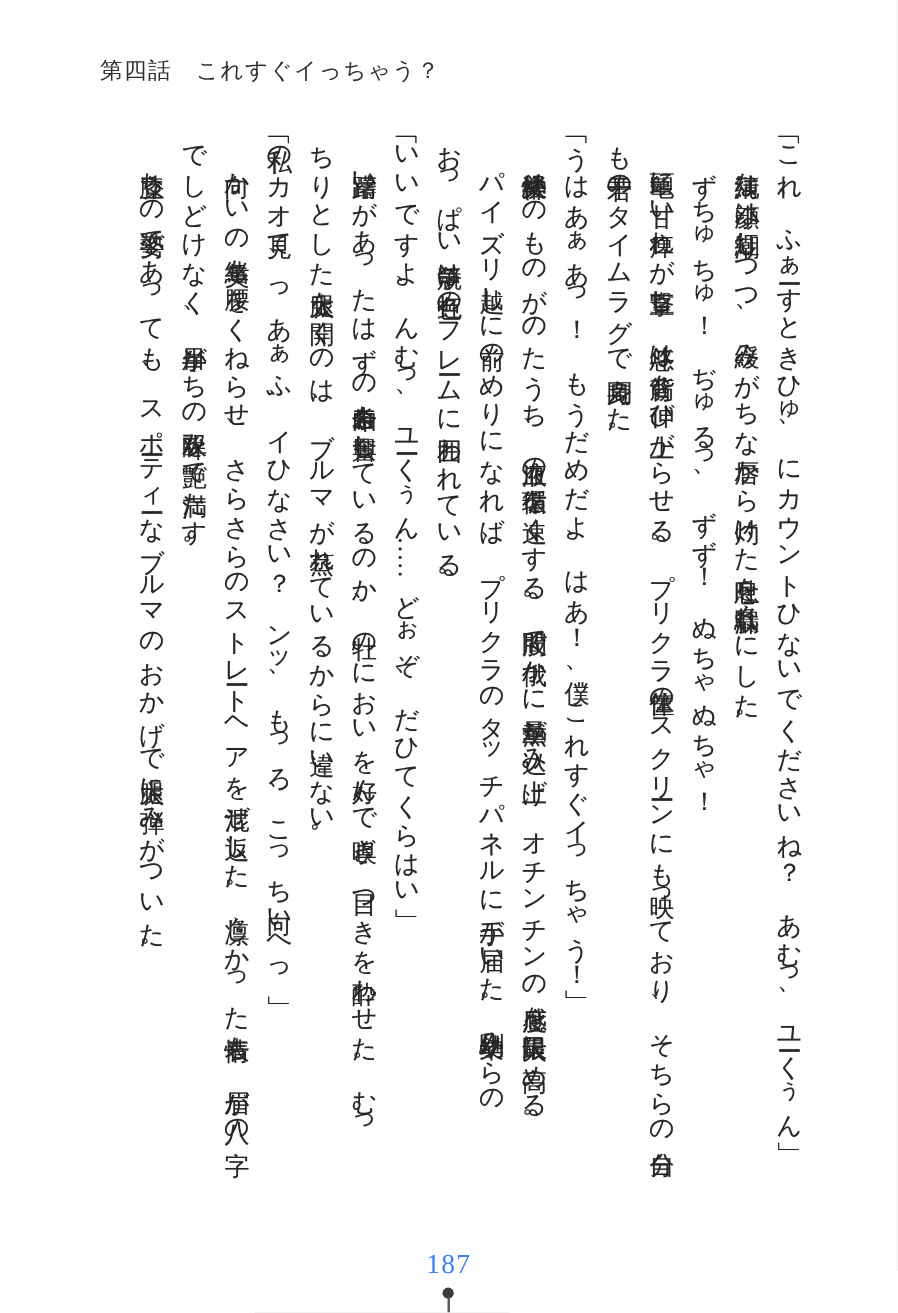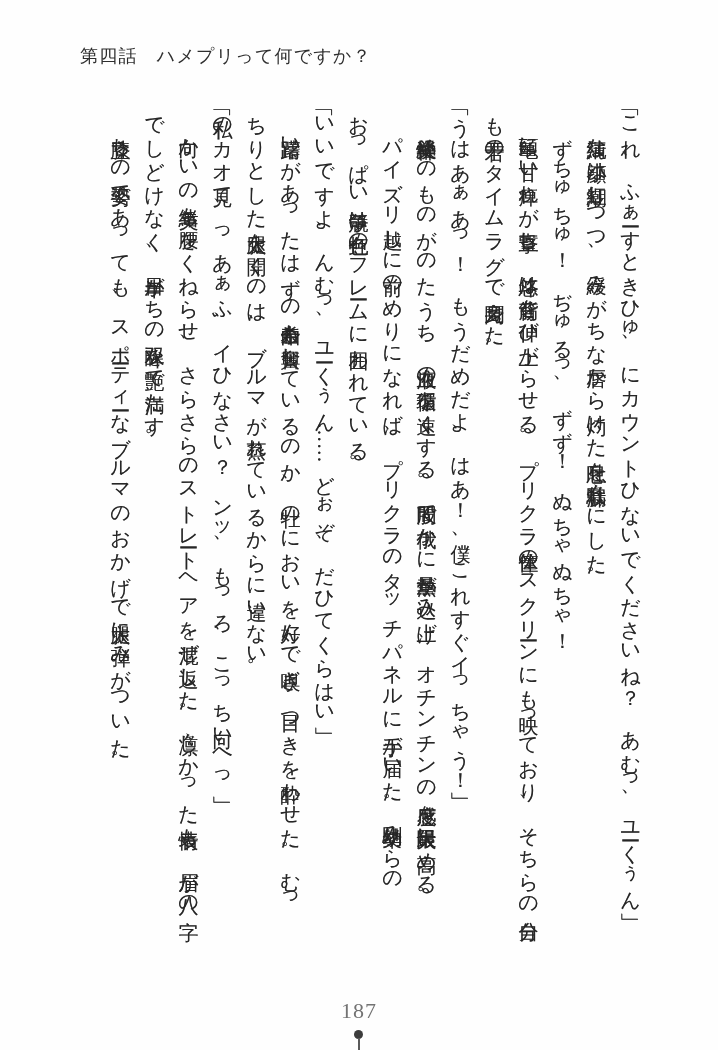--- a/index.html
+++ b/index.html
@@ -48,21 +48,21 @@
     padding: 0;
   }
   .page-number {
     position: absolute;
     top: 998px;
     left: 0;
     width: 718px;
     text-align: center;
     font-size: 22px;
     letter-spacing: 1px;
-    color: #737373;
+    color: #3b82f6;
   }
   .binding-mark {
     position: absolute;
     left: 353px;
     top: 1030px;
     width: 12px;
     height: 20px;
   }
   .binding-mark .dot {
     position: absolute;
@@ -80,21 +80,21 @@
     width: 2px;
     height: 14px;
     background: #5a5a5a;
   }
 </style>
 </head>
 <body>
 
 <div class="page">
 
-  <div class="chapter-header">第四話　ハメプリって何ですか？</div>
+  <div class="chapter-header">第四話　これすぐイっちゃう？</div>
 
   <div class="body-text">
     <p>「これ、ふぁーすときひゅ、にカウントひないでくださいね？　あむっ、ユーくぅん」</p>
     <p>　清純な小顔は紅潮しつつ、緩みがちな唇から灼けた吐息を駄々漏れにした。</p>
     <p>　ずちゅちゅ！　ぢゅるっ、ずず！　ぬちゃぬちゃ！</p>
     <p>　亀頭に甘い痺れが直撃し、悠斗は背筋を伸び上がらせる。プリクラ筐体のスクリーンにも映っており、そちらの自分も若干のタイムラグで身悶えた。</p>
     <p>「うはあぁあっ！　もうだめだよ、はあ！　僕、これすぐイっちゃう！」</p>
     <p>　快楽神経そのものがのたうち、血液の循環を速くする。股間で俄かに熱量が込み上げ、オチンチンの感度を最大限に高める。</p>
     <p>　パイズリ越しに前のめりになれば、プリクラのタッチパネルに手が届いた。幼馴染みらのおっぱい競争は虹色のフレームに囲われている。</p>
     <p>「いいですよ、んむっ、ユーくぅん……どぉぞ、だひてくらはい」</p>

